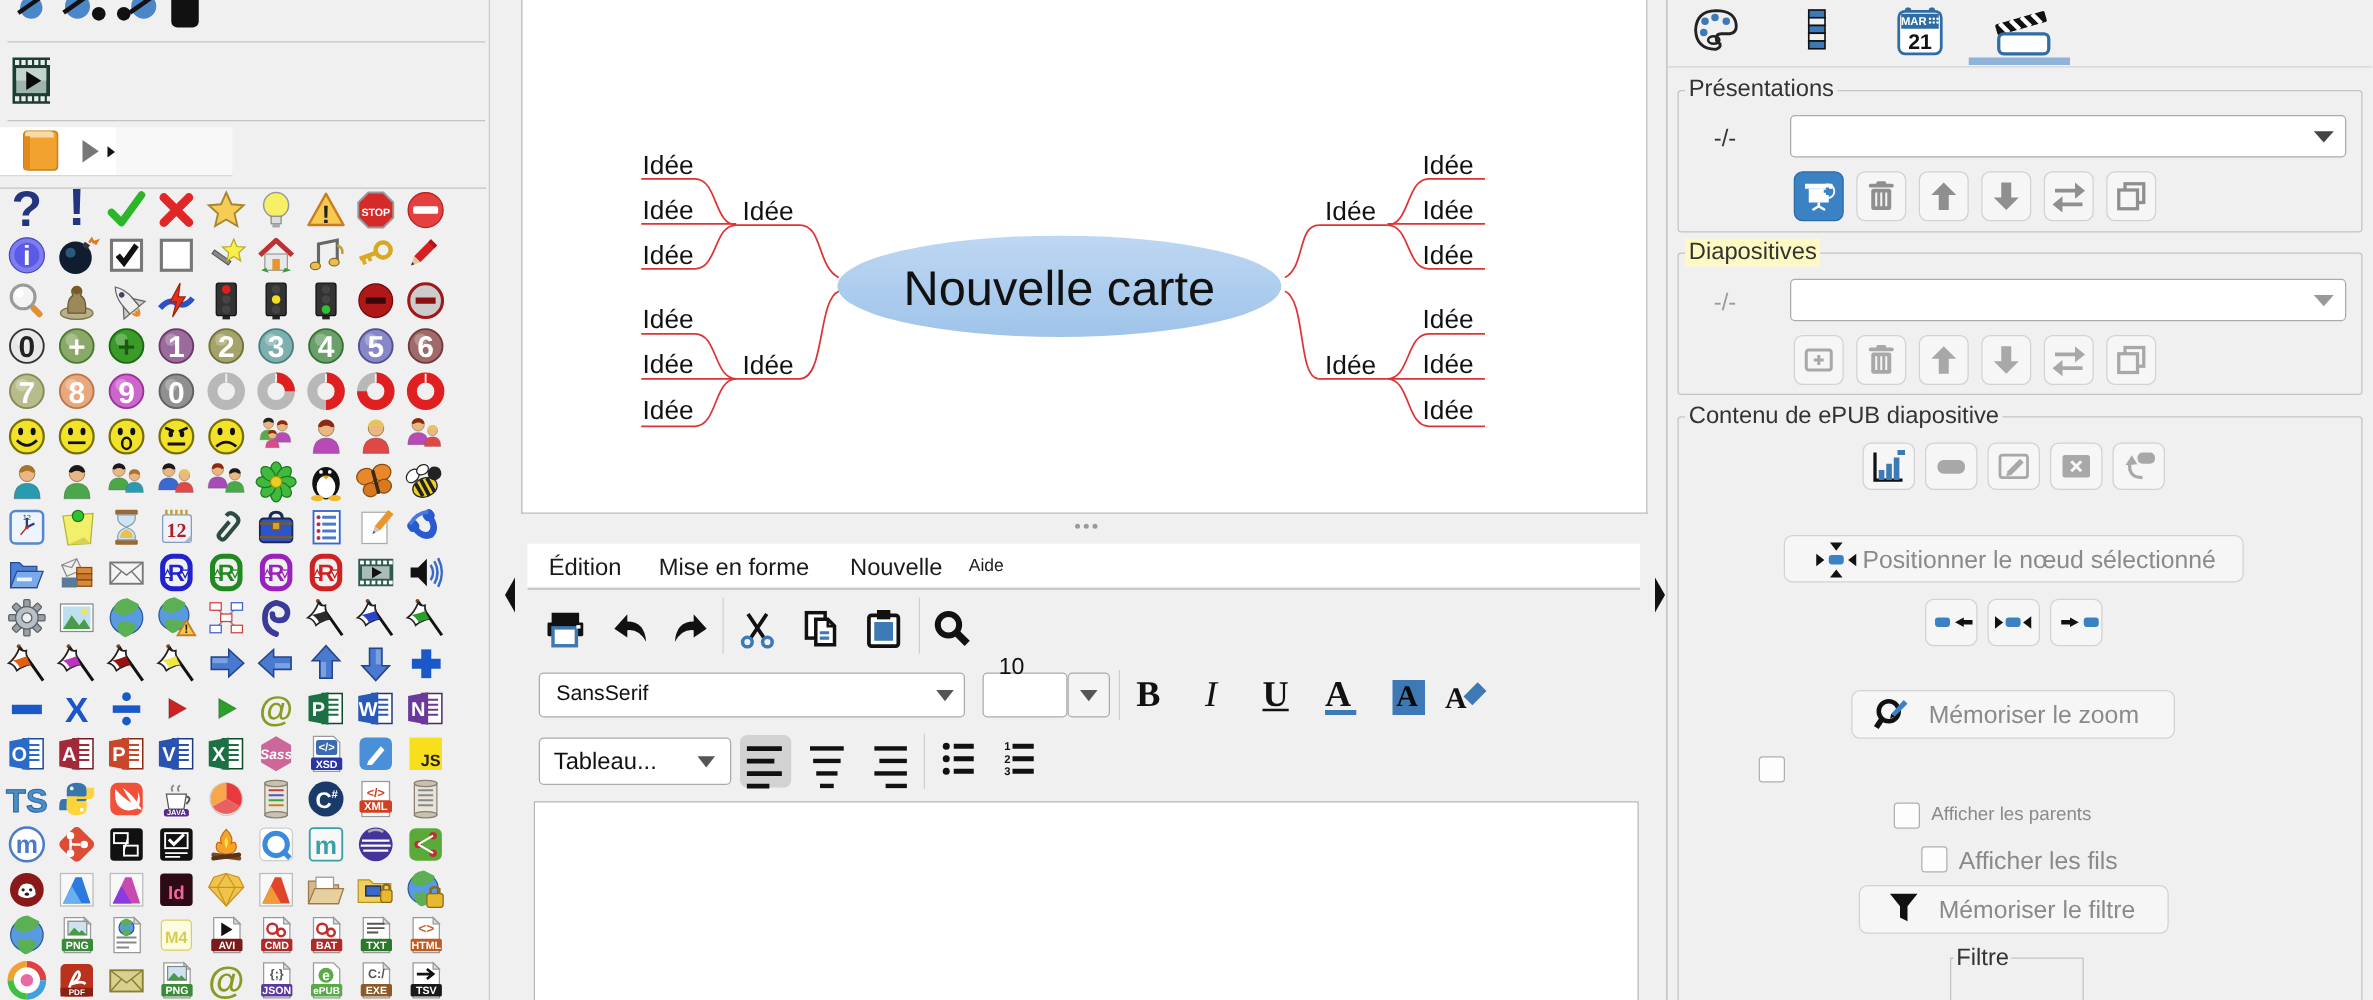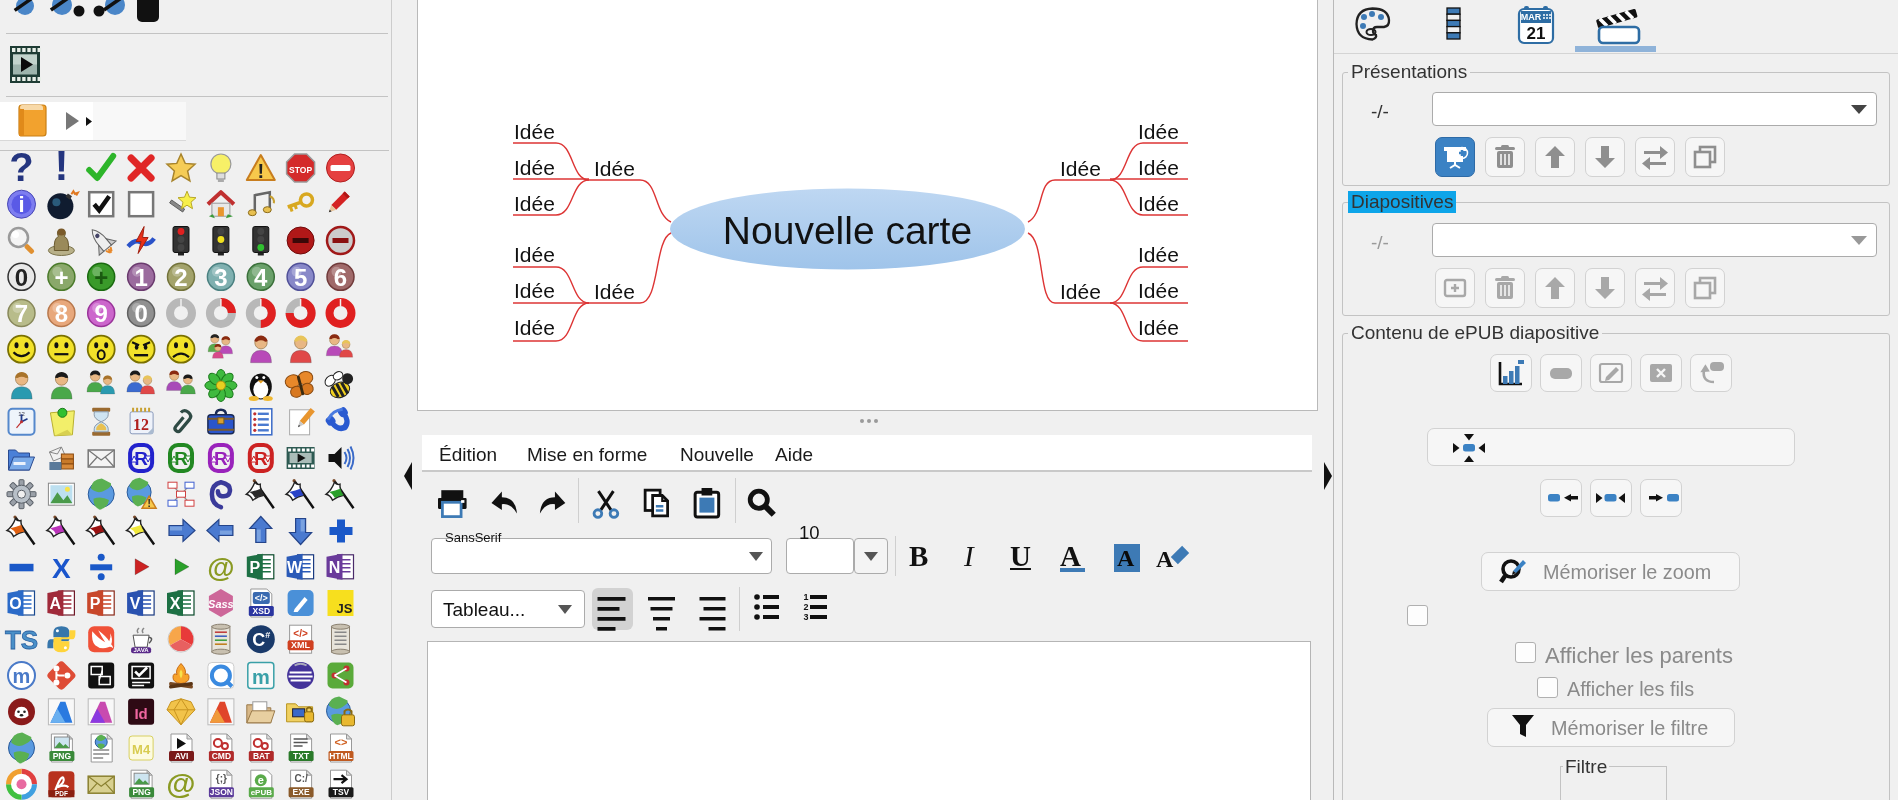--- a/index.html
+++ b/index.html
@@ -1086,21 +1086,21 @@
       <text x="642" y="299" font-size="21" fill="#111" font-family="Liberation Sans">Idée</text>
     </svg>
 <div class="abs" style="left:860px;top:419px;width:4px;height:4px;border-radius:50%;background:#9a9a9a"></div>
 <div class="abs" style="left:867px;top:419px;width:4px;height:4px;border-radius:50%;background:#9a9a9a"></div>
 <div class="abs" style="left:874px;top:419px;width:4px;height:4px;border-radius:50%;background:#9a9a9a"></div>
 
 <div class="abs" style="left:422px;top:435px;width:890px;height:37px;background:#fff;border-bottom:2px solid #c9c9c9;box-sizing:border-box"></div>
 <div class="abs" style="left:439px;top:444px;font-size:19px;color:#1a1a1a">Édition</div>
 <div class="abs" style="left:527px;top:444px;font-size:19px;color:#1a1a1a">Mise en forme</div>
 <div class="abs" style="left:680px;top:444px;font-size:19px;color:#1a1a1a">Nouvelle</div>
-<div class="abs" style="left:775px;top:444px;font-size:19px;color:#1a1a1a">Aide</div>
+<div class="abs" style="left:775px;top:444px;font-size:14px;color:#1a1a1a">Aide</div>
 <svg class="abs" style="left:427px;top:475px;z-index:3" width="780" height="165">
       <g transform="translate(11,13)">
         <g transform="scale(1.1)">
           <rect x="3" y="2" width="20" height="8" fill="#111"></rect>
           <rect x="0" y="9" width="26" height="10" rx="1" fill="#111"></rect>
           <rect x="4" y="13" width="17" height="13" fill="#fff" stroke="#3d7ab5" stroke-width="2.5"></rect>
           <rect x="21" y="11" width="3" height="2.5" fill="#fff"></rect>
         </g>
       </g>
       <g transform="translate(61,13)">
@@ -1177,21 +1177,21 @@
         <rect x="7" y="11" width="17" height="4" fill="#111"></rect>
         <text x="3" y="26" font-size="9" font-weight="bold" fill="#111" text-anchor="middle" font-family="Liberation Sans">3</text>
         <rect x="7" y="21" width="17" height="4" fill="#111"></rect>
       </g>
     </svg>
     <div class="abs" style="left:578px;top:478px;width:1px;height:45px;background:#cfcfcf"></div>
     <div class="abs" style="left:735px;top:478px;width:1px;height:45px;background:#cfcfcf"></div>
     <div class="abs" style="left:895px;top:536px;width:1px;height:40px;background:#cfcfcf"></div>
     <div class="abs" style="left:739px;top:587px;width:1px;height:44px;background:#cfcfcf"></div>
 <div class="abs" style="left:431px;top:538px;width:341px;height:36px;background:#fff;border:1px solid #ababab;border-radius:4px;box-sizing:border-box"></div>
-<div class="abs" style="left:445px;top:530px;font-size:13px;color:#111">SansSerif</div>
+<div class="abs" style="left:445px;top:545px;font-size:17px;color:#111">SansSerif</div>
 <div class="abs" style="left:749px;top:552px;width:0;height:0;border-left:7px solid transparent;border-right:7px solid transparent;border-top:9px solid #555"></div>
 <div class="abs" style="left:786px;top:538px;width:68px;height:36px;background:#fff;border:1px solid #ababab;border-radius:4px;box-sizing:border-box"></div>
 <div class="abs" style="left:799px;top:522px;font-size:18.5px;color:#111">10</div>
 <div class="abs" style="left:854px;top:538px;width:34px;height:36px;background:#f4f4f4;border:1px solid #ababab;border-radius:4px;box-sizing:border-box"></div>
 <div class="abs" style="left:864px;top:552px;width:0;height:0;border-left:7px solid transparent;border-right:7px solid transparent;border-top:9px solid #555"></div>
 
 <div class="abs" style="left:909px;top:540px;font-size:29px;font-weight:bold;color:#111;font-family:'Liberation Serif',serif">B</div>
 <div class="abs" style="left:964px;top:540px;font-size:29px;font-style:italic;color:#111;font-family:'Liberation Serif',serif">I</div>
 <div class="abs" style="left:1010px;top:540px;font-size:29px;font-weight:bold;color:#111;text-decoration:underline;font-family:'Liberation Serif',serif">U</div>
 <div class="abs" style="left:1060px;top:540px;font-size:29px;font-weight:bold;color:#111;font-family:'Liberation Serif',serif">A</div>
@@ -1249,21 +1249,21 @@
       </g>
     </svg>
     <div class="abs" style="left:1575px;top:46px;width:81px;height:6px;background:#8fb3d9"></div>
     <div class="abs" style="left:1334px;top:53px;width:564px;height:1px;background:#d4d4d4"></div>
     <div class="abs" style="left:1342px;top:72px;width:548px;height:114px;border:1px solid #c3c3c3;border-radius:3px;box-sizing:border-box"></div>
     <div class="abs" style="left:1348px;top:61px;font-size:19px;color:#333;background:#f0f0f0;padding:0 3px">Présentations</div>
     <div class="abs" style="left:1371px;top:101px;font-size:19px;color:#333">-/-</div>
     <div class="abs" style="left:1432px;top:92px;width:445px;height:34px;background:#fff;border:1px solid #ababab;border-radius:4px;box-sizing:border-box"></div>
     <div class="abs" style="left:1851px;top:105px;width:0;height:0;border-left:8px solid transparent;border-right:8px solid transparent;border-top:9px solid #444"></div>
     <div class="abs" style="left:1342px;top:202px;width:548px;height:114px;border:1px solid #c3c3c3;border-radius:3px;box-sizing:border-box"></div>
-    <div class="abs" style="left:1348px;top:191px;font-size:19px;color:#333;background:#0ea5e9;padding:0 3px">Diapositives</div>
+    <div class="abs" style="left:1348px;top:191px;font-size:19px;color:#333;background:#fef9c3;padding:0 3px">Diapositives</div>
     <div class="abs" style="left:1371px;top:232px;font-size:19px;color:#9a9a9a">-/-</div>
     <div class="abs" style="left:1432px;top:223px;width:445px;height:34px;background:#fff;border:1px solid #ababab;border-radius:4px;box-sizing:border-box"></div>
     <div class="abs" style="left:1851px;top:236px;width:0;height:0;border-left:8px solid transparent;border-right:8px solid transparent;border-top:9px solid #999"></div>
     <div class="abs" style="left:1342px;top:333px;width:548px;height:470px;border:1px solid #c3c3c3;border-radius:3px;box-sizing:border-box"></div>
     <div class="abs" style="left:1348px;top:322px;font-size:19px;color:#333;background:#f0f0f0;padding:0 3px">Contenu de ePUB diapositive</div>
     <div class="abs" style="left:1435px;top:137px;width:40px;height:40px;background:#3b82c4;border:1px solid #2d6aa6;border-radius:7px;box-sizing:border-box"></div>
     <div class="abs" style="left:1485px;top:137px;width:40px;height:40px;background:#f6f6f6;border:1px solid #d2d2d2;border-radius:7px;box-sizing:border-box"></div>
     <div class="abs" style="left:1535px;top:137px;width:40px;height:40px;background:#f6f6f6;border:1px solid #d2d2d2;border-radius:7px;box-sizing:border-box"></div>
     <div class="abs" style="left:1585px;top:137px;width:40px;height:40px;background:#f6f6f6;border:1px solid #d2d2d2;border-radius:7px;box-sizing:border-box"></div>
     <div class="abs" style="left:1635px;top:137px;width:40px;height:40px;background:#f6f6f6;border:1px solid #d2d2d2;border-radius:7px;box-sizing:border-box"></div>
@@ -1273,28 +1273,29 @@
     <div class="abs" style="left:1535px;top:268px;width:40px;height:40px;background:#f6f6f6;border:1px solid #d2d2d2;border-radius:7px;box-sizing:border-box"></div>
     <div class="abs" style="left:1585px;top:268px;width:40px;height:40px;background:#f6f6f6;border:1px solid #d2d2d2;border-radius:7px;box-sizing:border-box"></div>
     <div class="abs" style="left:1635px;top:268px;width:40px;height:40px;background:#f6f6f6;border:1px solid #d2d2d2;border-radius:7px;box-sizing:border-box"></div>
     <div class="abs" style="left:1685px;top:268px;width:40px;height:40px;background:#f6f6f6;border:1px solid #d2d2d2;border-radius:7px;box-sizing:border-box"></div>
     <div class="abs" style="left:1490px;top:354px;width:42px;height:38px;background:#f6f6f6;border:1px solid #d2d2d2;border-radius:7px;box-sizing:border-box"></div>
     <div class="abs" style="left:1540px;top:354px;width:42px;height:38px;background:#f6f6f6;border:1px solid #d2d2d2;border-radius:7px;box-sizing:border-box"></div>
     <div class="abs" style="left:1590px;top:354px;width:42px;height:38px;background:#f6f6f6;border:1px solid #d2d2d2;border-radius:7px;box-sizing:border-box"></div>
     <div class="abs" style="left:1640px;top:354px;width:42px;height:38px;background:#f6f6f6;border:1px solid #d2d2d2;border-radius:7px;box-sizing:border-box"></div>
     <div class="abs" style="left:1690px;top:354px;width:42px;height:38px;background:#f6f6f6;border:1px solid #d2d2d2;border-radius:7px;box-sizing:border-box"></div>
     <div class="abs" style="left:1427px;top:428px;width:368px;height:38px;background:#f6f6f6;border:1px solid #d2d2d2;border-radius:7px;box-sizing:border-box"></div>
+    <div class="abs" style="left:1490px;top:437px;font-size:19.8px;color:#8a8a8a">Positionner le nœud sélectionné</div>
     <div class="abs" style="left:1540px;top:479px;width:42px;height:38px;background:#f6f6f6;border:1px solid #d2d2d2;border-radius:7px;box-sizing:border-box"></div>
     <div class="abs" style="left:1590px;top:479px;width:42px;height:38px;background:#f6f6f6;border:1px solid #d2d2d2;border-radius:7px;box-sizing:border-box"></div>
     <div class="abs" style="left:1640px;top:479px;width:42px;height:38px;background:#f6f6f6;border:1px solid #d2d2d2;border-radius:7px;box-sizing:border-box"></div>
     <div class="abs" style="left:1481px;top:552px;width:259px;height:39px;background:#f6f6f6;border:1px solid #d2d2d2;border-radius:7px;box-sizing:border-box"></div>
     <div class="abs" style="left:1543px;top:561px;font-size:19.8px;color:#8a8a8a">Mémoriser le zoom</div>
     <div class="abs" style="left:1407px;top:605px;width:21px;height:21px;background:#fdfdfd;border:1px solid #b0b0b0;border-radius:3px;box-sizing:border-box"></div>
     <div class="abs" style="left:1515px;top:642px;width:21px;height:21px;background:#fdfdfd;border:1px solid #b0b0b0;border-radius:3px;box-sizing:border-box"></div>
-    <div class="abs" style="left:1545px;top:643px;font-size:22px;color:#8a8a8a">Afficher les parents</div>
+    <div class="abs" style="left:1545px;top:643px;font-size:15px;color:#8a8a8a">Afficher les parents</div>
     <div class="abs" style="left:1537px;top:677px;width:21px;height:21px;background:#fdfdfd;border:1px solid #b0b0b0;border-radius:3px;box-sizing:border-box"></div>
     <div class="abs" style="left:1567px;top:678px;font-size:19.8px;color:#8a8a8a">Afficher les fils</div>
     <div class="abs" style="left:1487px;top:708px;width:248px;height:39px;background:#f6f6f6;border:1px solid #d2d2d2;border-radius:7px;box-sizing:border-box"></div>
     <div class="abs" style="left:1551px;top:717px;font-size:19.8px;color:#8a8a8a">Mémoriser le filtre</div>
     <div class="abs" style="left:1560px;top:766px;width:107px;height:40px;border:1px solid #c3c3c3;box-sizing:border-box"></div>
     <div class="abs" style="left:1563px;top:756px;font-size:19px;color:#333;background:#f0f0f0;padding:0 2px">Filtre</div>
     <svg class="abs" style="left:1334px;top:0" width="564" height="800">
       <g transform="translate(108,144)">
         <rect x="2" y="3" width="22" height="4" fill="#fff"></rect>
         <rect x="5" y="7" width="16" height="11" fill="#fff"></rect>

